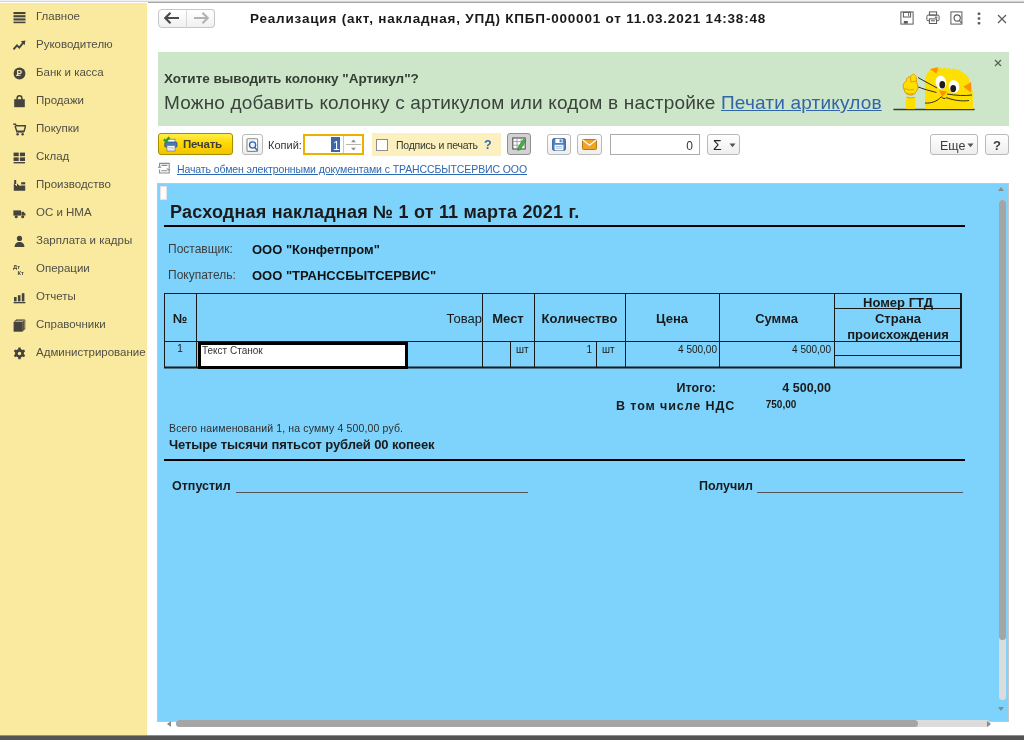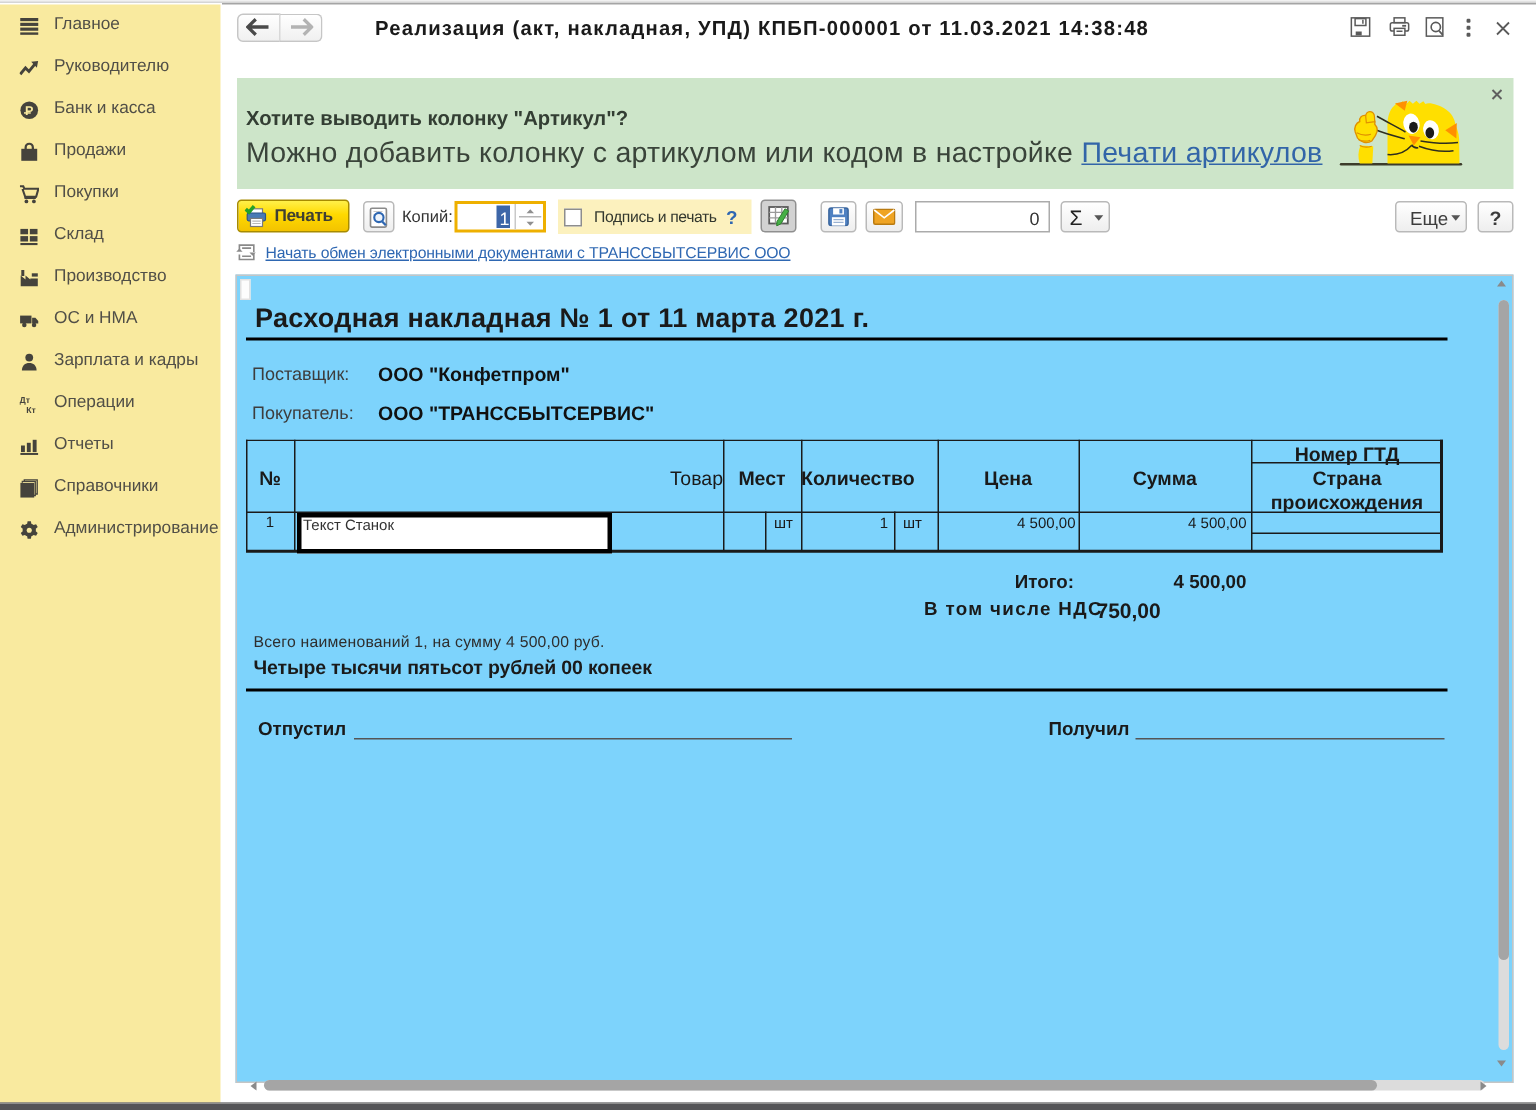--- a/index.html
+++ b/index.html
@@ -317,37 +317,37 @@
    <path d="M670,62.5 H798"></path>
   </g>
   <g stroke="#1a1a1a" stroke-width="2">
    <path d="M797,0 V75"></path>
    <path d="M0,74.5 H798"></path>
   </g>
  </svg>
  <div class="txt" style="left:6px;top:127px;width:32px;text-align:center;font-size:13px;font-weight:bold;color:#1a1a1a;">№</div>
  <div class="txt" style="left:38px;top:127px;width:286px;text-align:right;font-size:13px;font-weight:normal;color:#1a1a1a;">Товар</div>
  <div class="txt" style="left:324px;top:127px;width:52px;text-align:center;font-size:13px;font-weight:bold;color:#1a1a1a;">Мест</div>
- <div class="txt" style="left:376px;top:127px;width:91px;text-align:left;font-size:13px;font-weight:bold;color:#1a1a1a;">Количество</div>
+ <div class="txt" style="left:376px;top:127px;width:91px;text-align:center;font-size:13px;font-weight:bold;color:#1a1a1a;">Количество</div>
  <div class="txt" style="left:467px;top:127px;width:94px;text-align:center;font-size:13px;font-weight:bold;color:#1a1a1a;">Цена</div>
  <div class="txt" style="left:561px;top:127px;width:115px;text-align:center;font-size:13px;font-weight:bold;color:#1a1a1a;">Сумма</div>
  <div class="txt" style="left:676px;top:111px;width:128px;text-align:center;font-size:13px;font-weight:bold;color:#1a1a1a;">Номер ГТД</div>
  <div class="abs" style="left:676px;top:127px;width:128px;text-align:center;font-size:13px;font-weight:bold;color:#1a1a1a;line-height:15.5px;">Страна<br>происхождения</div>
  <div class="txt" style="left:6px;top:159px;width:32px;text-align:center;font-size:10px;color:#1a1a1a;">1</div>
  <div class="abs" style="left:39.5px;top:157.5px;width:210px;height:27px;border:3px solid #000;background:#fff;"></div>
  <span class="txt" style="left:44px;top:161px;font-size:10px;color:#333;">Текст Станок</span>
  <span class="txt" style="left:358px;top:160px;font-size:10px;color:#1a1a1a;">шт</span>
  <div class="txt" style="left:384px;top:160px;width:50px;text-align:right;font-size:10px;color:#1a1a1a;">1</div>
  <span class="txt" style="left:444px;top:160px;font-size:10px;color:#1a1a1a;">шт</span>
  <div class="txt" style="left:459px;top:160px;width:100px;text-align:right;font-size:10px;color:#1a1a1a;">4 500,00</div>
  <div class="txt" style="left:573px;top:160px;width:100px;text-align:right;font-size:10px;color:#1a1a1a;">4 500,00</div>
  <div class="txt" style="left:458px;top:197px;width:100px;text-align:right;font-size:12.5px;font-weight:bold;color:#1a1a1a;">Итого:</div>
  <div class="txt" style="left:573px;top:197px;width:100px;text-align:right;font-size:12.5px;font-weight:bold;color:#1a1a1a;">4 500,00</div>
  <div class="txt" style="left:458px;top:215px;width:101px;text-align:right;font-size:12.5px;letter-spacing:0.9px;font-weight:bold;color:#1a1a1a;">В том числе НДС</div>
- <div class="txt" style="left:573px;top:215px;width:100px;text-align:left;font-size:14px;font-weight:bold;color:#1a1a1a;">750,00</div>
+ <div class="txt" style="left:573px;top:215px;width:100px;text-align:center;font-size:10px;font-weight:bold;color:#1a1a1a;">750,00</div>
  <span class="txt" style="left:11px;top:238px;font-size:10.5px;letter-spacing:0.15px;color:#2e2e2e;">Всего наименований 1, на сумму 4 500,00 руб.</span>
  <span class="txt" style="left:11px;top:253px;font-size:13px;letter-spacing:-0.1px;font-weight:bold;color:#1a1a1a;">Четыре тысячи пятьсот рублей 00 копеек</span>
  <div class="bl" style="left:6px;top:275px;width:801px;height:2px;"></div>
  <span class="txt" style="left:14px;top:295px;font-size:12.5px;font-weight:bold;color:#1a1a1a;">Отпустил</span>
  <div class="gl" style="left:78px;top:308px;width:292px;height:1px;"></div>
  <span class="txt" style="left:541px;top:295px;font-size:12.5px;font-weight:bold;color:#1a1a1a;">Получил</span>
  <div class="gl" style="left:599px;top:308px;width:206px;height:1px;"></div>
 
  <svg class="abs" style="left:839px;top:2px" width="8" height="6" viewBox="0 0 8 6">
         <path d="M4,1 L7,5 H1 z" fill="#8a8a8a"></path>

